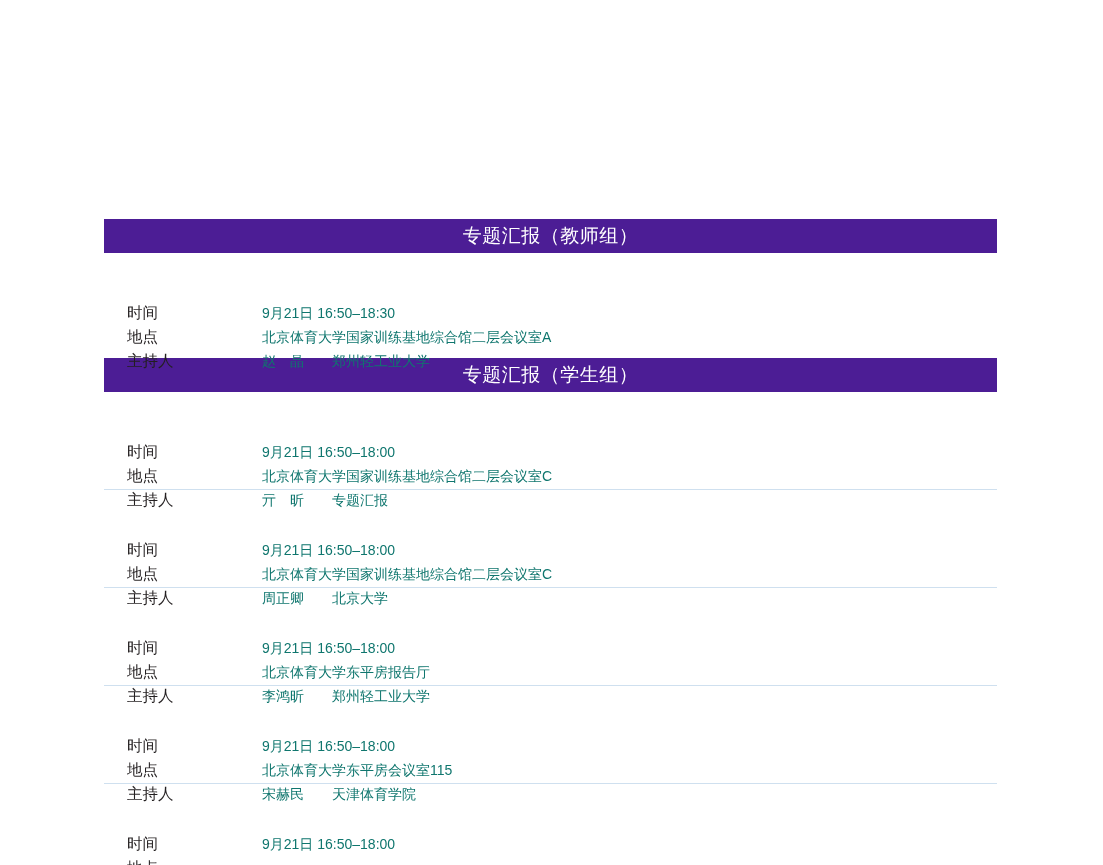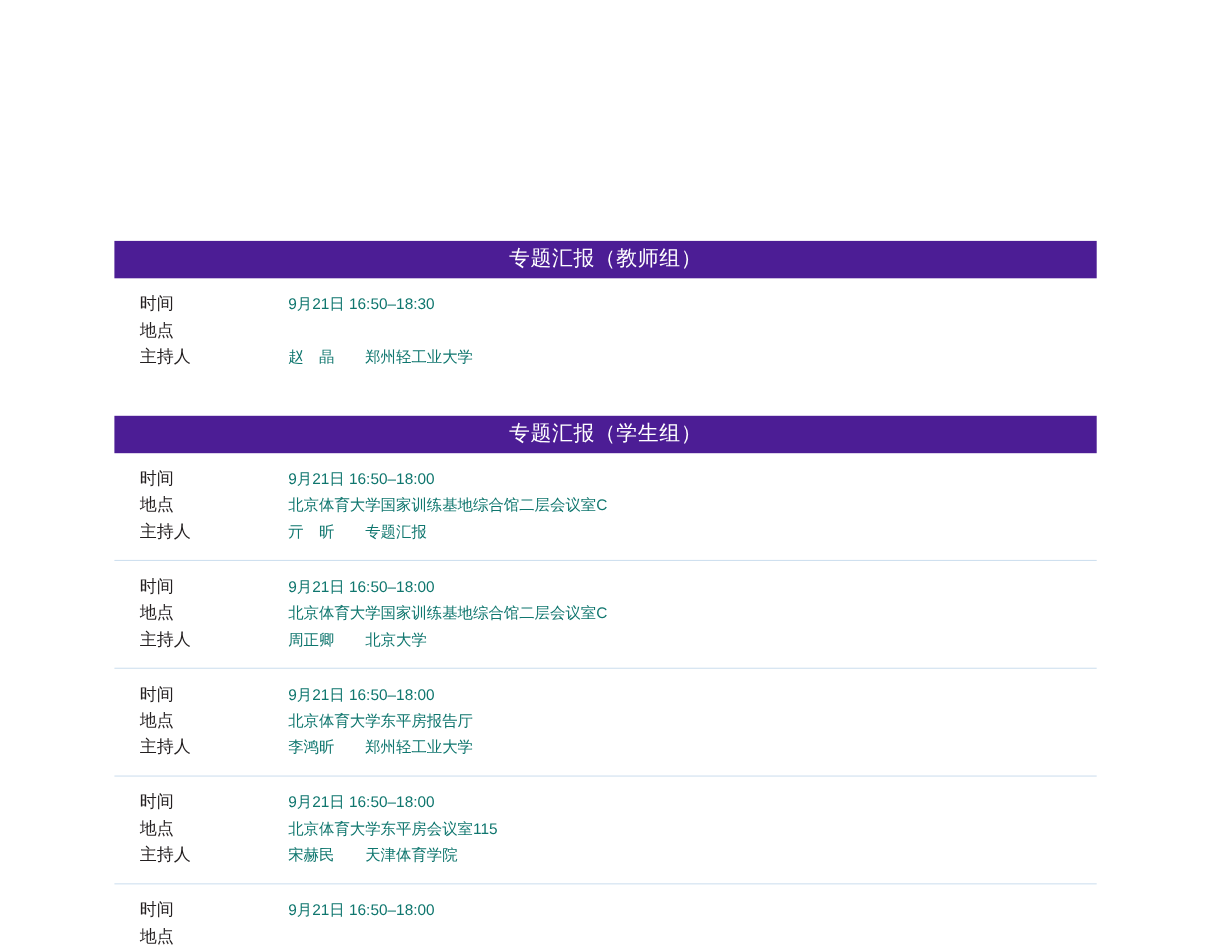--- a/index.html
+++ b/index.html
@@ -30,21 +30,21 @@
     background: #4c1d95;
     color: #ffffff;
     text-align: center;
     font-size: 19px;
     letter-spacing: 0.5px;
     height: 34px;
     line-height: 34px;
     font-weight: 400;
   }
   .section-header.second {
-    margin-top: 28px;
+    margin-top: 8px;
   }
   .entries {
     padding: 0;
   }
   .entry {
     padding: 13px 0 12px 0;
     border-bottom: 1px solid #cfe0ef;
   }
   .entry.no-border {
     border-bottom: none;
@@ -53,20 +53,21 @@
     display: flex;
     align-items: baseline;
     height: 24px;
   }
   .label {
     width: 158px;
     padding-left: 23px;
     box-sizing: border-box;
     font-size: 15.5px;
     color: #231f20;
+    margin-top: 37px;
   }
   .value {
     font-size: 14px;
     color: #0f766e;
     white-space: pre;
   }
   .first-group .entry {
     border-bottom: none;
   }
 </style>
@@ -78,20 +79,21 @@
 
     <div class="section-header">专题汇报（教师组）</div>
     <div class="entries first-group">
       <div class="entry no-border">
         <div class="row">
           <div class="label">时间</div>
           <div class="value">9月21日 16:50–18:30</div>
         </div>
         <div class="row">
           <div class="label">地点</div>
+          <div class="value">北京体育大学国家训练基地综合馆二层会议室A</div>
         </div>
         <div class="row">
           <div class="label">主持人</div>
           <div class="value">赵　晶　　郑州轻工业大学</div>
         </div>
       </div>
     </div>
 
     <div class="section-header second">专题汇报（学生组）</div>
     <div class="entries">

